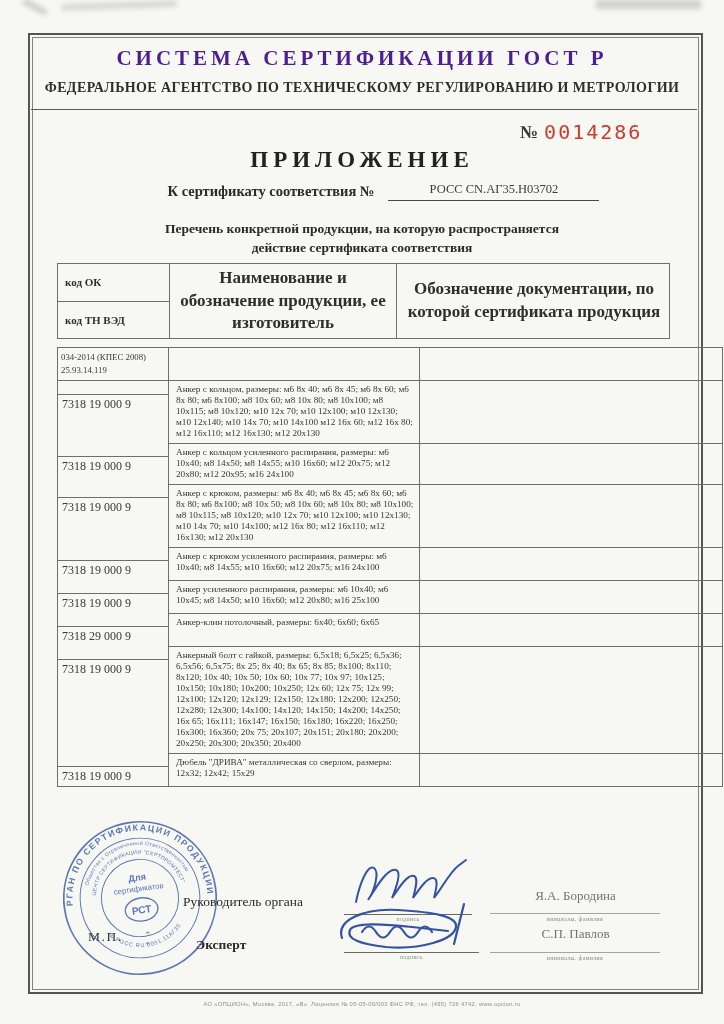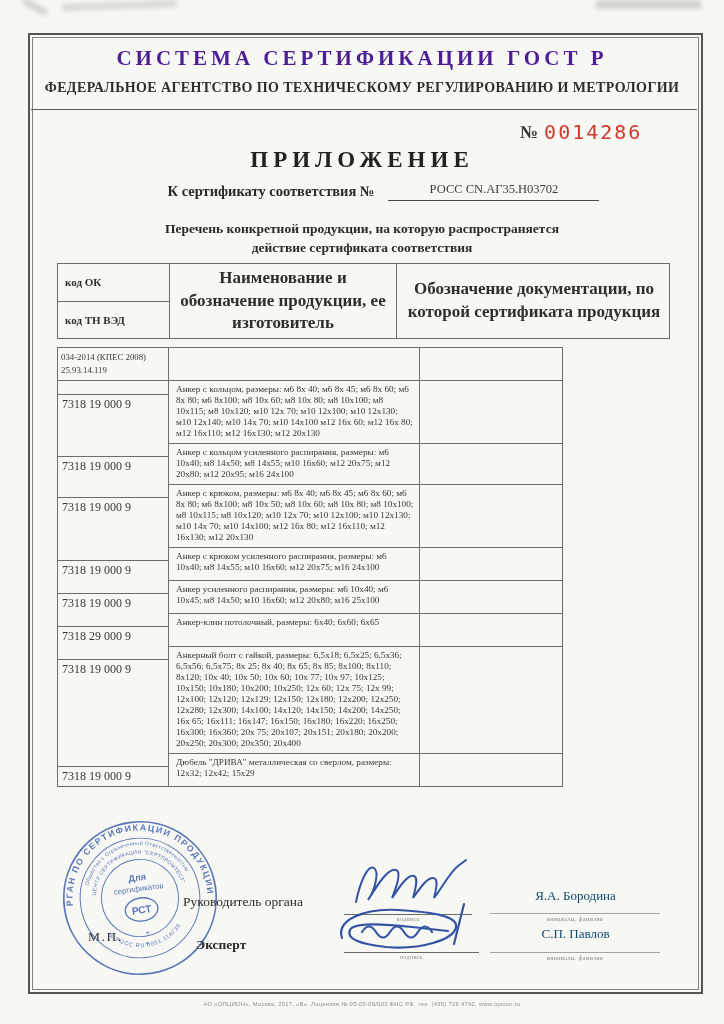--- a/index.html
+++ b/index.html
@@ -32,41 +32,41 @@
          line-height:1.4;color:#2a2a26;}
   
   .thead{left:57px;top:263px;width:613px;height:76px;display:grid;
          grid-template-columns:111px 227px 275px;border:1px solid #6e6e68;box-sizing:border-box;}
   .thead .hc{border-left:1px solid #6e6e68;display:flex;align-items:center;justify-content:center;
              text-align:center;font-size:17px;font-weight:bold;line-height:1.35;color:#2e2e2a;padding:2px 8px;}
   .thead .hc1{display:flex;flex-direction:column;font-size:11px;font-weight:bold;color:#2e2e2a;}
   .thead .hc1 .t{flex:1;border-bottom:1px solid #6e6e68;display:flex;align-items:center;padding:2px 7px;}
   .thead .hc1 .b{flex:1;display:flex;align-items:center;padding:2px 7px;}
   
-  .tbody{left:57px;top:347px;width:506px;border:1px solid #6e6e68;box-sizing:border-box;background:transparent;}
+  .tbody{left:57px;top:347px;width:666px;border:1px solid #6e6e68;box-sizing:border-box;background:transparent;}
   .coderow{display:grid;grid-template-columns:111px 250px auto;border-bottom:1px solid #6e6e68;}
   .coderow .c1{border-right:1px solid #6e6e68;font-size:8.8px;line-height:1.45;padding:3px 2px 3px 3px;color:#3a3a34;}
   .coderow .c3{border-left:1px solid #6e6e68;}
   .coderow{min-height:30px;}
   .trow{display:grid;grid-template-columns:111px 250px auto;}
   .trow .c1{border-right:1px solid #6e6e68;display:flex;flex-direction:column;}
   .trow .c1 .spacer{height:13px;border-bottom:1px solid #6e6e68;}
   .trow .c1 .code{font-size:12px;padding:2px 2px 2px 4px;color:#3a3a34;}
   .trow .c2{font-size:9.2px;line-height:1.2;padding:3px 5px 4px 7px;color:#383832;}
   .trow .c3{border-left:1px solid #6e6e68;}
   .rows .trow + .trow .c2, .rows .trow + .trow .c3{border-top:1px solid #6e6e68;}
   .rows .trow + .trow .c1{border-top:none;}
   
   .mp{left:88px;top:905px;font-size:13.5px;letter-spacing:1.5px;color:#33332f;z-index:1;margin-top:24px;}
   .role-head{left:183px;top:894px;font-size:13.5px;font-weight:normal;color:#2a2a26;z-index:3;}
   .role-expert{left:196px;top:937px;font-size:13.5px;font-weight:bold;color:#2a2a26;z-index:3;}
   .sigline{border-top:1px solid #6a6a64;}
   .cap{font-size:5.8px;color:#8a8a84;text-align:center;letter-spacing:0.4px;}
   .nameline{border-top:1px solid #a5a5a0;}
-  .name{font-size:13px;color:#0c4a6e;text-align:center;}
+  .name{font-size:13px;color:#737373;text-align:center;}
   .stamp{left:58px;top:816px;width:164px;height:164px;z-index:2;opacity:0.85;}
   .sig{z-index:4;}
   .footer{left:0;right:0;top:1001px;text-align:center;font-size:5.8px;color:#90908a;
           letter-spacing:0.3px;font-family:"Liberation Sans","DejaVu Sans",sans-serif;}
 </style>
 </head>
 <body>
 
 <div class="page">
 

